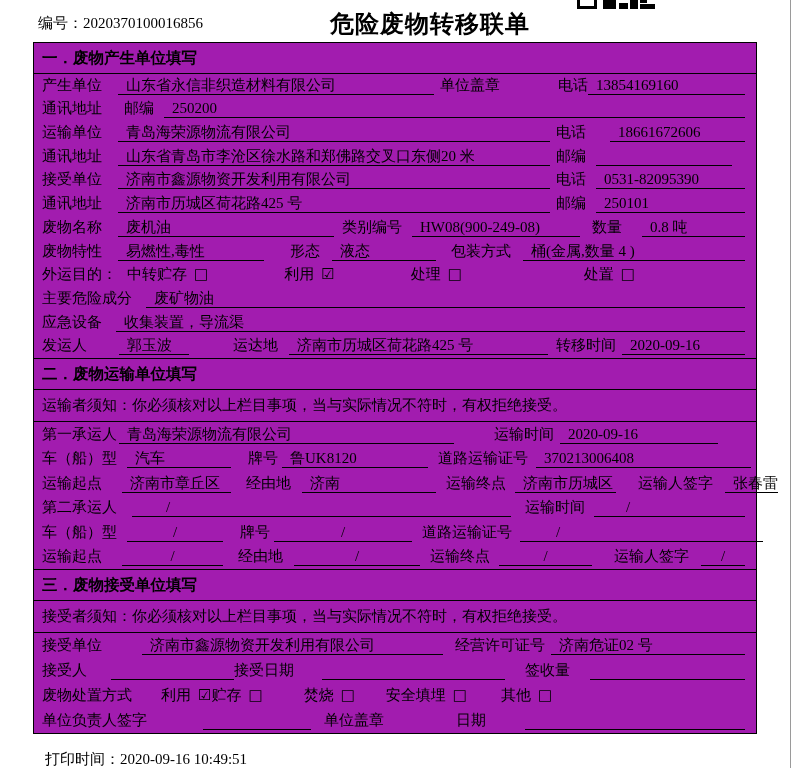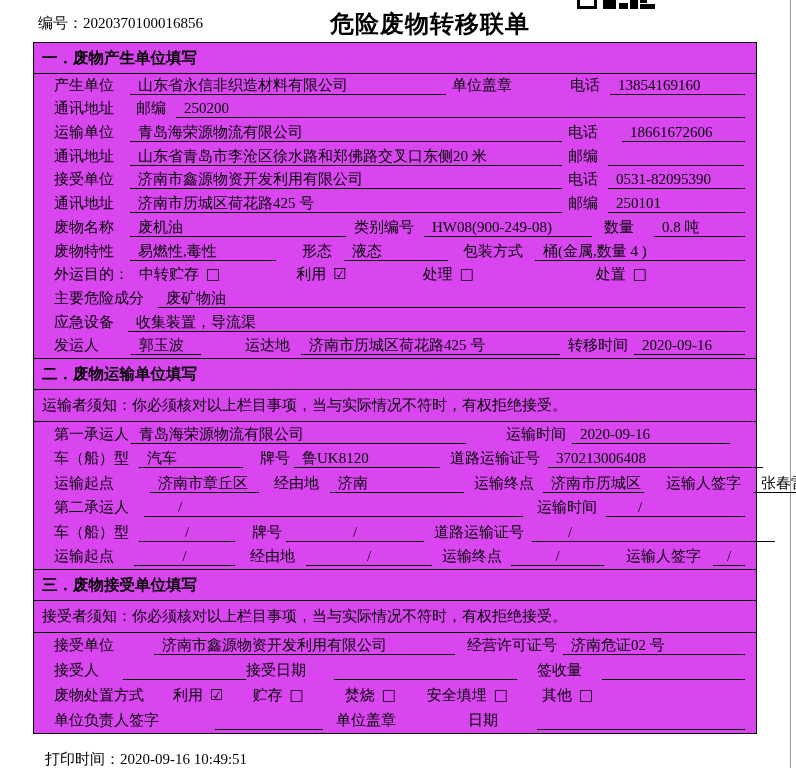--- a/index.html
+++ b/index.html
@@ -12,30 +12,30 @@
   .qr div{position:absolute;background:#000;}
   .qr .outline{left:0;top:0;width:20px;height:9px;background:transparent;
                border:3px solid #000;border-top:none;box-sizing:border-box;}
   
   .topline{position:absolute;left:0;top:8px;width:796px;height:30px;}
   .serial{position:absolute;left:38px;top:6px;font-size:15px;}
   .doc-title{position:absolute;left:330px;top:0;font-family:"Liberation Sans","DejaVu Sans",sans-serif;
              font-weight:bold;font-size:24px;letter-spacing:1px;white-space:nowrap;}
   
   .form{position:absolute;left:33px;top:42px;width:724px;border:1px solid #000;
-        box-sizing:border-box;background:#d946ef;}
+        box-sizing:border-box;background:#a21caf;}
   .section + .section{border-top:1px solid #000;}
   .sec-head{font-family:"Liberation Sans","DejaVu Sans",sans-serif;font-weight:bold;
             font-size:15.5px;padding:5px 8px 4px;border-bottom:1px solid #000;white-space:nowrap;}
   .notice{padding:6px 8px 6px;border-bottom:1px solid #000;white-space:nowrap;}
   .r{display:flex;align-items:flex-end;padding:0 8px 3px 8px;box-sizing:border-box;white-space:nowrap;}
   .s1 .r{height:23.7px;}
   .s2 .r{height:24.5px;}
   .s3 .r{height:25px;}
-  .lbl{flex:none;margin-left:12px;}
+  .lbl{flex:none;}
   .fld{flex:none;border-bottom:1px solid #000;height:18px;line-height:18px;
        padding-left:8px;overflow:visible;}
   .grow{flex:1 1 auto;margin-right:3px;}
   .ctr{text-align:center;padding-left:0;}
   .grp{flex:none;display:inline-flex;align-items:baseline;}
   .glbl{white-space:nowrap;}
   .cbx{font-family:"DejaVu Sans",sans-serif;font-size:15px;margin-left:7px;line-height:1;}
   .print-line{position:absolute;left:45px;top:750px;white-space:nowrap;}
 </style>
 </head>
@@ -62,21 +62,21 @@
 <div class="form">
 
   <div class="section s1">
     <div class="sec-head">一．废物产生单位填写</div>
 
     <div class="r">
       <span class="lbl" style="width:76px">产生单位</span>
       <span class="fld" style="width:308px">山东省永信非织造材料有限公司</span>
       <span class="lbl" style="margin-left:6px">单位盖章</span>
       <span class="lbl" style="margin-left:58px">电话</span>
-      <span class="fld grow" style="margin-left:10px">13854169160</span>
+      <span class="fld grow" style="">13854169160</span>
     </div>
 
     <div class="r">
       <span class="lbl" style="width:76px">通讯地址</span>
       <span class="lbl" style="margin-left:6px">邮编</span>
       <span class="fld grow" style="margin-left:10px">250200</span>
     </div>
 
     <div class="r">
       <span class="lbl" style="width:76px">运输单位</span>
@@ -180,21 +180,21 @@
       <span class="lbl">车（船）型</span>
       <span class="fld" style="margin-left:10px;width:96px">汽车</span>
       <span class="lbl" style="margin-left:17px">牌号</span>
       <span class="fld" style="margin-left:4px;width:138px">鲁UK8120</span>
       <span class="lbl" style="margin-left:10px">道路运输证号</span>
       <span class="fld" style="margin-left:8px;width:207px">370213006408</span>
     </div>
 
     <div class="r">
       <span class="lbl">运输起点</span>
-      <span class="fld" style="margin-left:36px;width:101px">济南市章丘区</span>
+      <span class="fld" style="margin-left:20px;width:101px">济南市章丘区</span>
       <span class="lbl" style="margin-left:15px">经由地</span>
       <span class="fld" style="margin-left:11px;width:126px">济南</span>
       <span class="lbl" style="margin-left:10px">运输终点</span>
       <span class="fld" style="margin-left:9px;width:93px">济南市历城区</span>
       <span class="lbl" style="margin-left:22px">运输人签字</span>
       <span class="fld grow" style="margin-left:12px">张春雷</span>
     </div>
 
     <div class="r">
       <span class="lbl">第二承运人</span>
@@ -243,21 +243,21 @@
       <span class="lbl" style="margin-left:20px">签收量</span>
       <span class="fld grow" style="margin-left:20px"></span>
     </div>
 
     <div class="r">
       <span class="lbl">废物处置方式</span>
       <span class="grp" style="margin-left:29px">
         <span class="glbl">利用</span>
         <span class="cbx">☑</span>
       </span>
-      <span class="grp" style="margin-left:29px">
+      <span class="grp" style="">
         <span class="glbl">贮存</span>
         <span class="cbx">□</span>
       </span>
       <span class="grp" style="margin-left:41px">
         <span class="glbl">焚烧</span>
         <span class="cbx">□</span>
       </span>
       <span class="grp" style="margin-left:31px">
         <span class="glbl">安全填埋</span>
         <span class="cbx">□</span>

